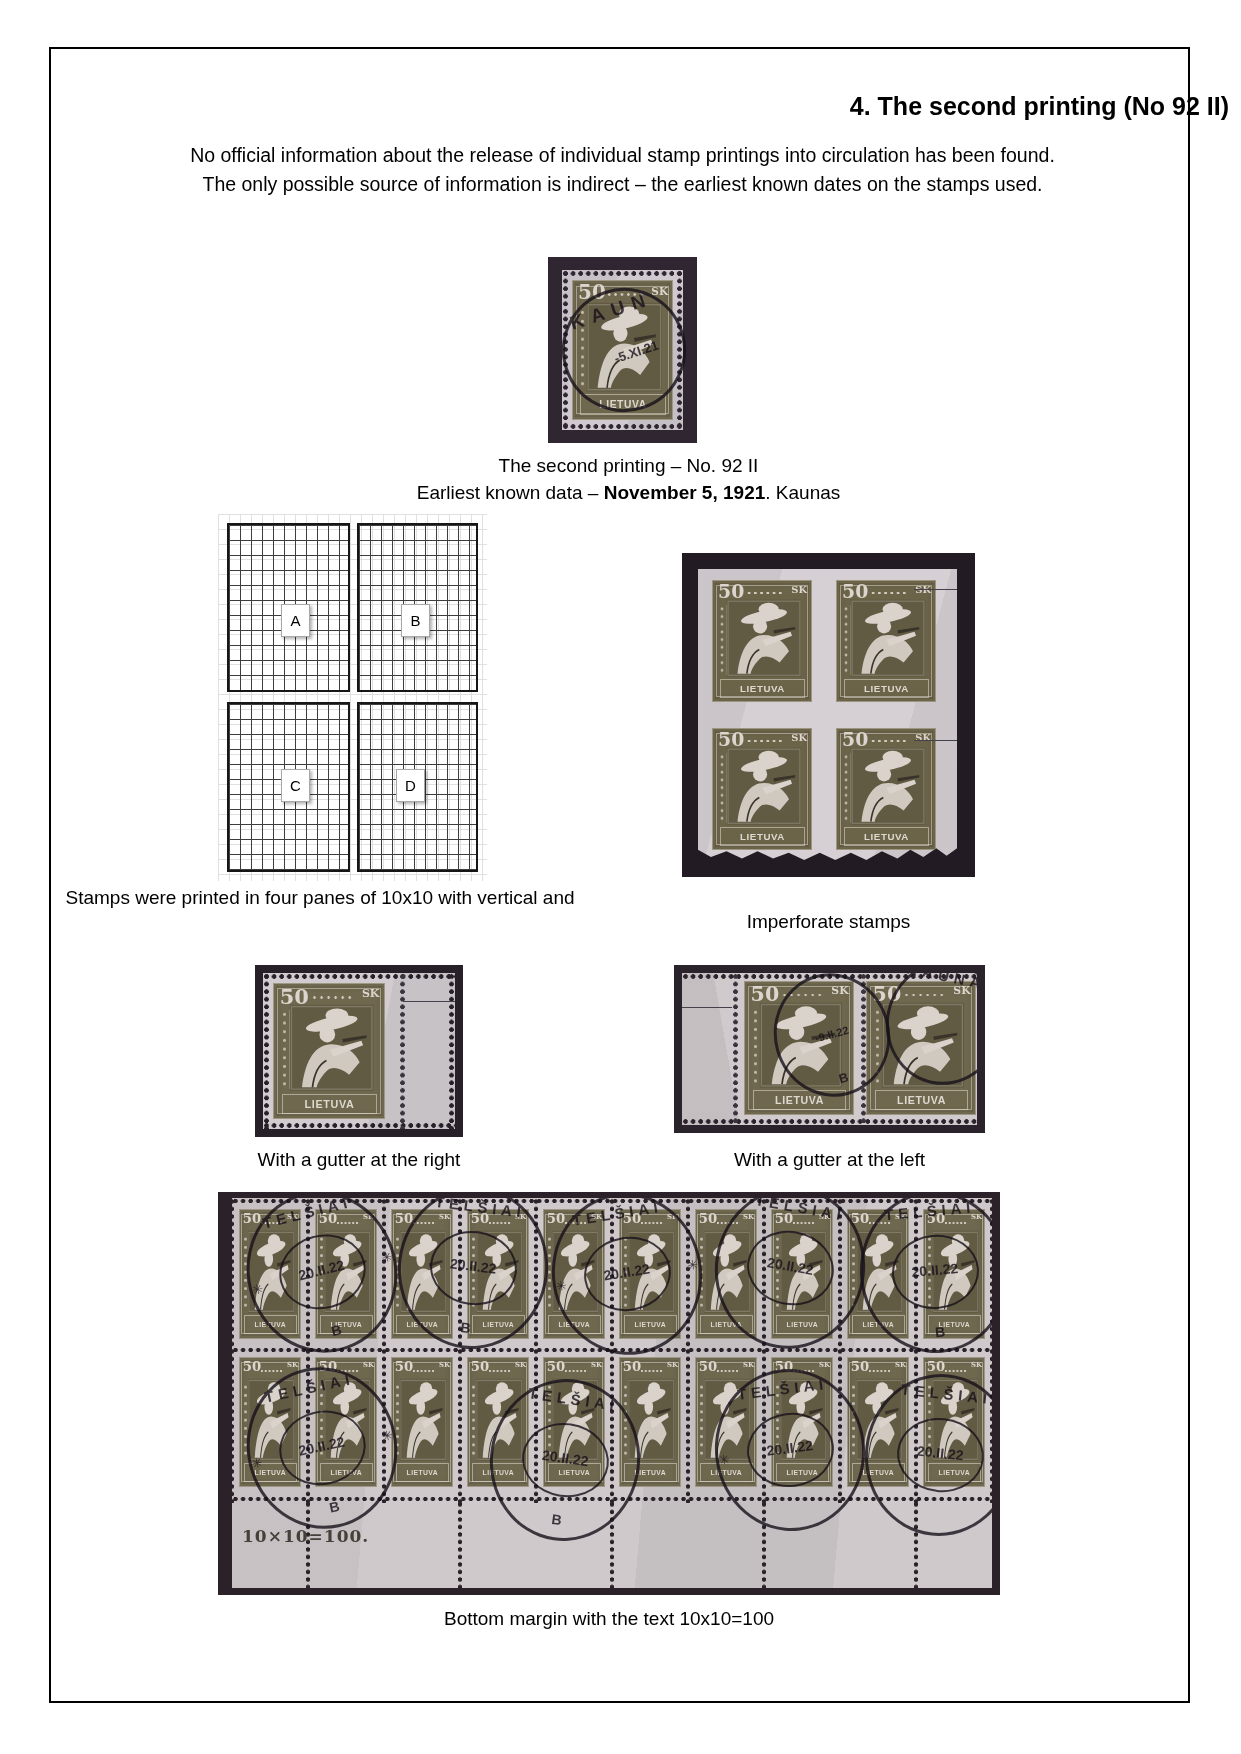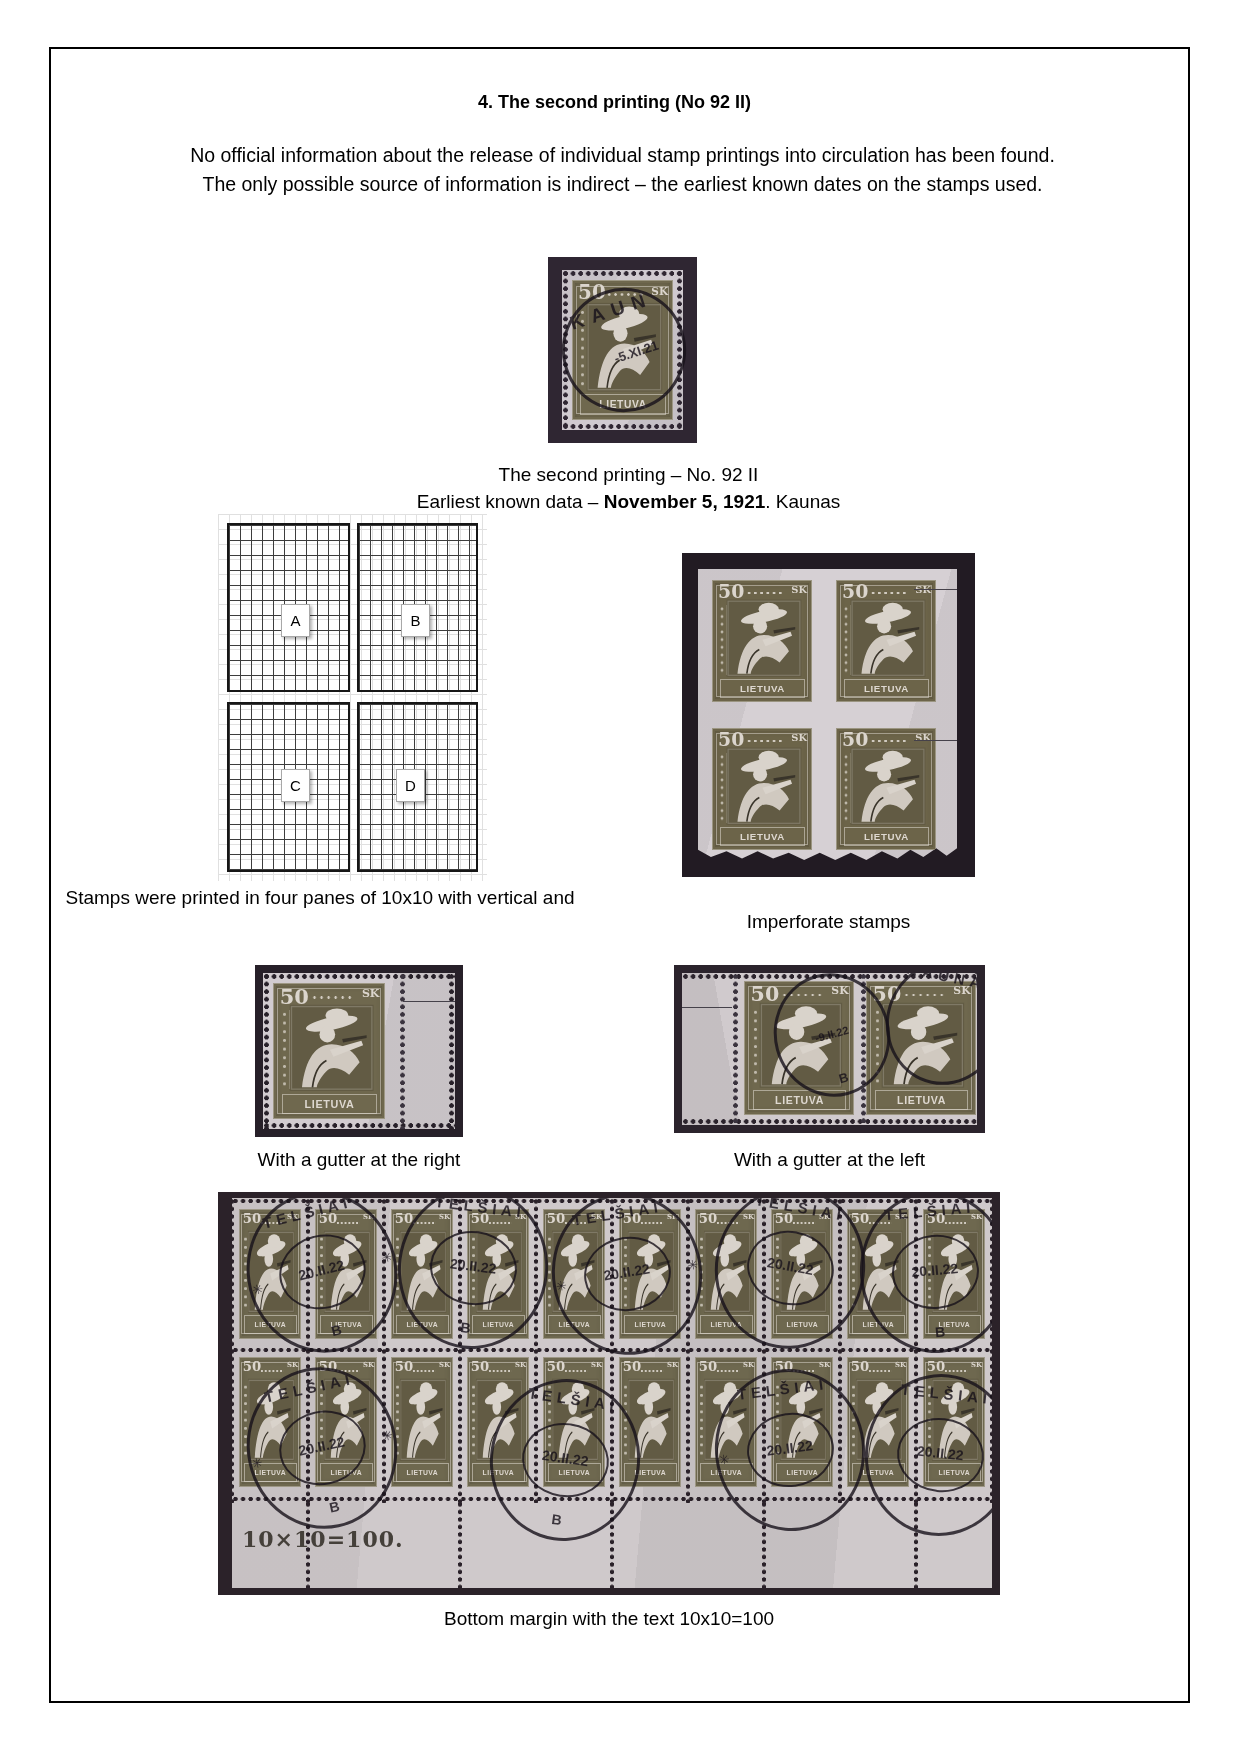--- a/index.html
+++ b/index.html
@@ -2,22 +2,22 @@
 <html><head>
 <meta charset="utf-8">
 <style>
   html,body{margin:0;padding:0;background:#e8e8e8;}
   .page{position:relative;width:1241px;height:1754px;background:#ffffff;margin:0 auto;
         font-family:"Liberation Sans",sans-serif;color:#000;overflow:hidden;}
   .page-border{position:absolute;left:49px;top:47px;width:1137px;height:1652px;
         border:2px solid #000;}
 
   
-  .title{position:absolute;left:0;right:12px;top:92px;text-align:center;
-         font-size:18px;font-weight:bold;}
+  .title{position:absolute;left:0;right:12px;top:92px;text-align:right;
+         font-size:25px;font-weight:bold;}
   .intro{position:absolute;left:60px;right:56px;top:141px;text-align:center;
          font-size:19.5px;line-height:29px;}
   .cap{position:absolute;text-align:center;font-size:19px;line-height:27px;}
 
   
   .sdesign{position:relative;background:var(--ink,#6f684e);
            box-shadow:inset 0 0 0 1px rgba(228,222,214,.4), inset 0 0 0 3px var(--ink,#6f684e),
                       inset 0 0 8px rgba(0,0,0,.3);}
   .s-inner{position:absolute;inset:4%;border:1px solid rgba(226,220,212,.5);}
   .s-inner::before{content:"";position:absolute;top:3%;left:32%;right:24%;height:7%;
@@ -54,21 +54,21 @@
   .c-star-r{position:absolute;right:2%;top:46%;font-size:13px;}
 
   
   .fig1{position:absolute;left:548px;top:257px;width:149px;height:186px;background:#2f2632;}
   .fig1 .paper{position:absolute;left:14px;top:13px;width:121px;height:160px;background:#d0cad0;
         background-image:linear-gradient(115deg,rgba(0,0,0,.04) 0 30%,transparent 30% 70%,rgba(0,0,0,.05) 70%);}
   .fig1 .sdesign{position:absolute;left:10px;top:10px;width:101px;height:140px;font-size:9.5px;}
   .fig1 .cancel{left:0px;top:18px;width:124px;height:124px;--rot:-18deg;}
   .fig1 .c-town{font-size:19px;letter-spacing:.4em;top:8%;}
   .fig1 .c-date{font-size:13px;top:48%;left:18%;}
-  .caption1{left:16px;right:0;top:452px;margin-top:9px;}
+  .caption1{left:16px;right:0;top:452px;}
 
   
   .grid-wrap{position:absolute;left:227px;top:523px;width:251px;height:349px;}
   .grid-faint{position:absolute;inset:-9px;opacity:.45;
         background-image:repeating-linear-gradient(to right,#bbb 0 1px,transparent 1px 11px),
                          repeating-linear-gradient(to bottom,#bbb 0 1px,transparent 1px 15px);}
   .pane{position:absolute;border:2px solid #161616;box-sizing:border-box;background:
         repeating-linear-gradient(to right,#3d3d3d 0 1px,transparent 1px 11px),
         repeating-linear-gradient(to bottom,#3d3d3d 0 1px,transparent 1px 15px);}
   .pane-a{left:0;top:0;width:123px;height:169px;}
@@ -119,21 +119,21 @@
   .bb-perf{position:absolute;left:0;top:0;width:760px;height:305px;pointer-events:none;
         background-image:
           radial-gradient(circle at 3px 3.5px,#2a2129 2px,transparent 2.4px),
           radial-gradient(circle at 3.5px 3px,#2a2129 2px,transparent 2.4px);
         background-size:76px 7.5px, 7.6px 149px;
         background-position:-3px 0, 0 0;}
   .bb-margin-perf{position:absolute;left:0;top:303px;width:760px;height:87px;pointer-events:none;
         background-image:radial-gradient(circle at 3px 3.5px,#2a2129 2px,transparent 2.4px);
         background-size:152px 7.5px;background-position:73px 0;}
   .bb-margin-text{position:absolute;left:10px;top:328px;font-family:"DejaVu Serif",serif;
-        font-weight:bold;font-size:22px;letter-spacing:1px;color:#45403a;}
+        font-weight:bold;font-size:17px;letter-spacing:1px;color:#45403a;}
   .fig-bb .cancel{width:150px;height:162px;}
   .fig-bb .c-town{font-size:15px;letter-spacing:.32em;top:7%;}
   .fig-bb .c-date{font-size:14px;}
   .fig-bb .c-letter{font-size:14px;}
   .bb-cap{left:218px;width:782px;top:1605px;}
 </style>
 </head>
 <body>
 
 <svg width="0" height="0" style="position:absolute">

